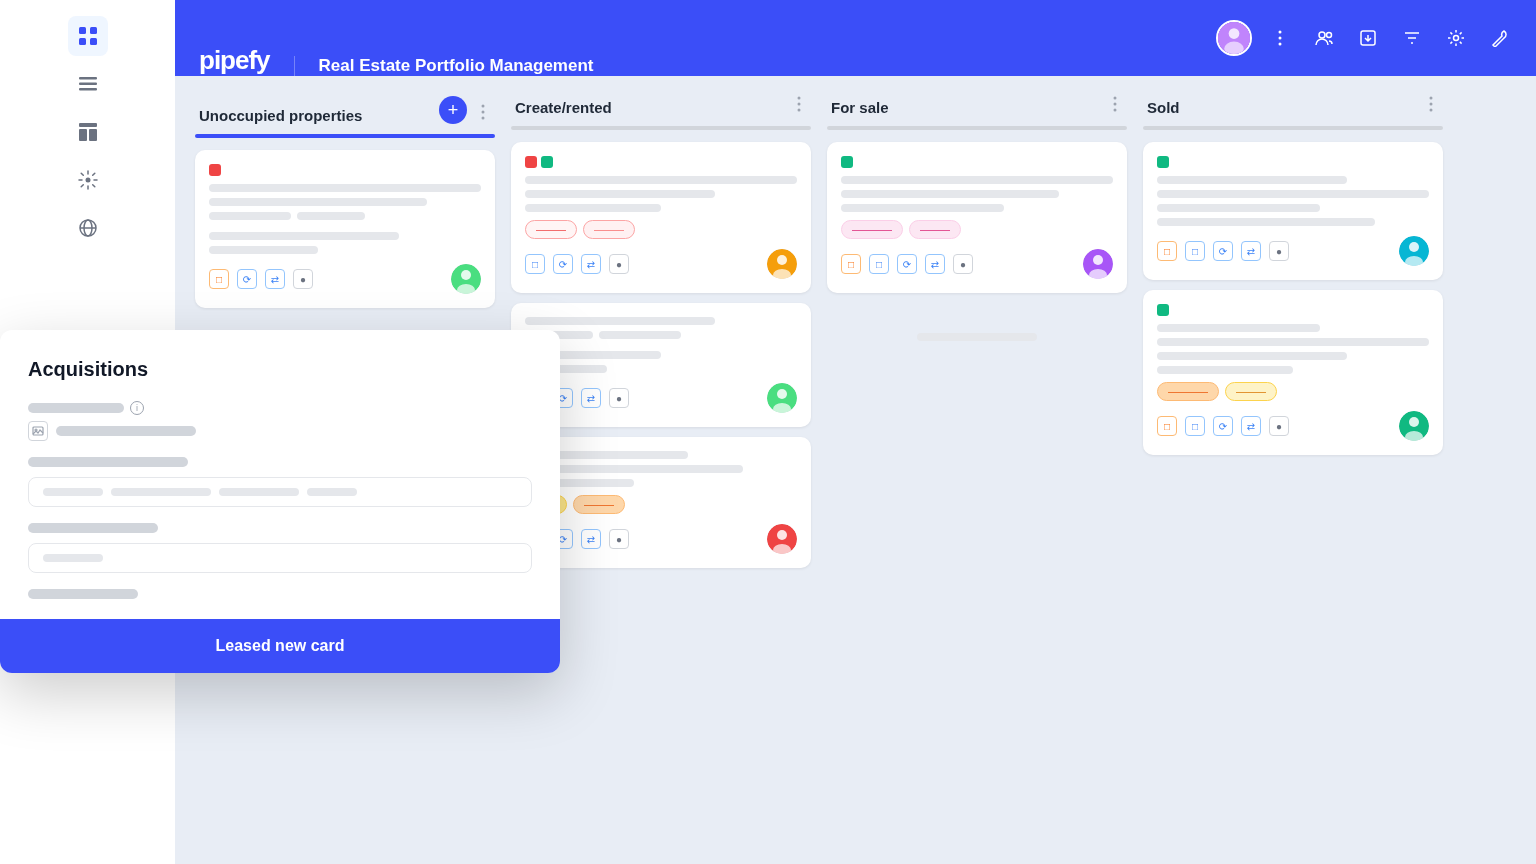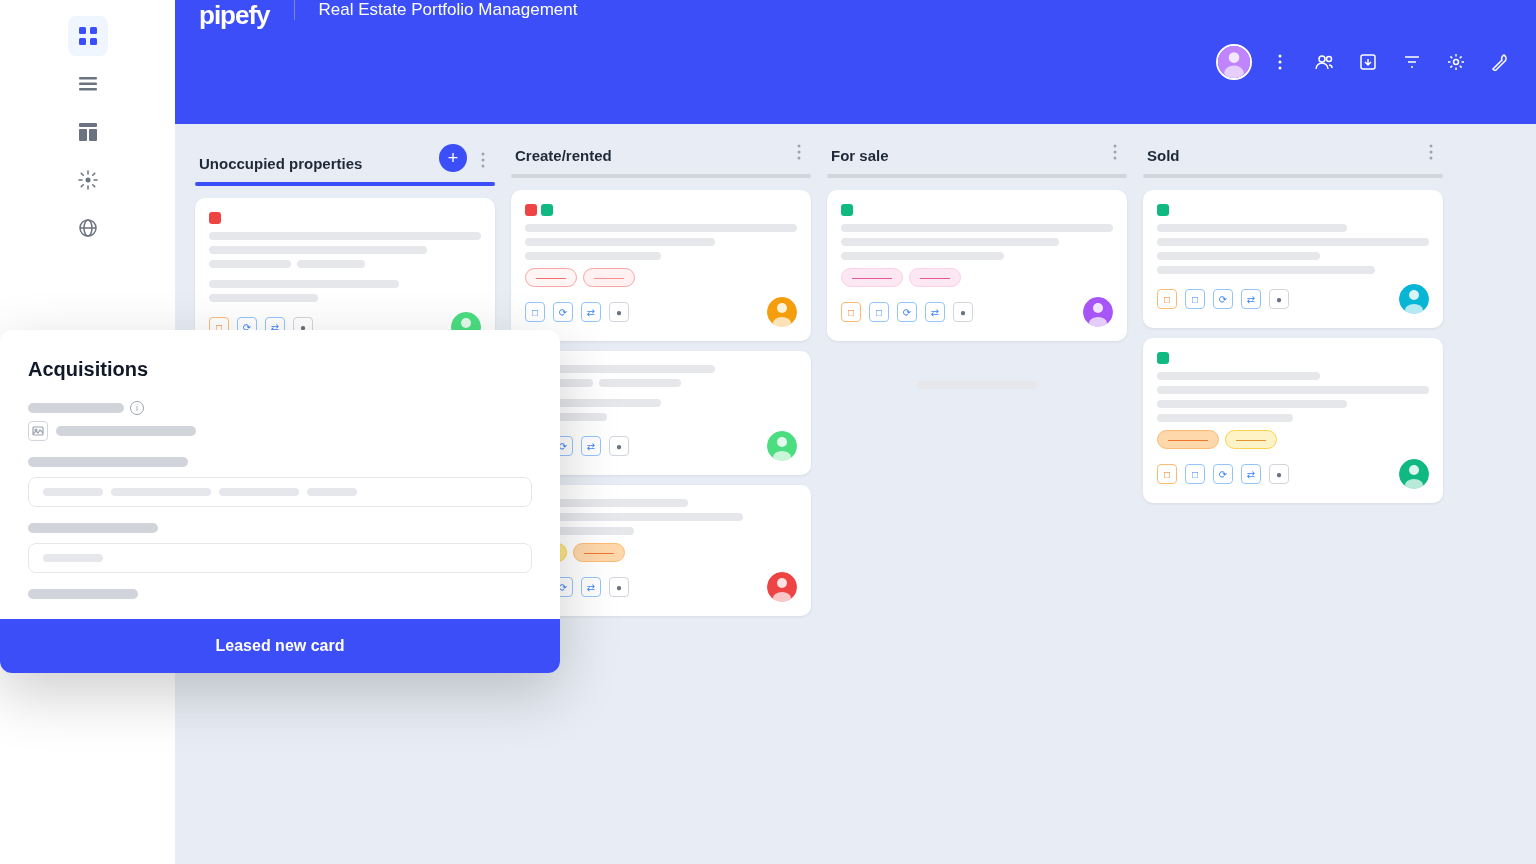--- a/index.html
+++ b/index.html
@@ -45,41 +45,41 @@
       left: 175px; top: 0;
       width: calc(1536px - 175px);
       height: 864px;
       display: flex;
       flex-direction: column;
     }
 
     
     .header {
       background: #3b4ef8;
-      height: 124px;
-      display: flex;
-      align-items: flex-start;
+      height: 76px;
+      display: flex;
+      align-items: flex-end;
       padding: 0 24px;
       flex-shrink: 0;
       position: relative;
     }
     .logo {
       display: flex;
       align-items: center;
       gap: 8px;
       color: #fff;
       font-size: 26px;
       font-weight: 700;
       letter-spacing: -1px;
       margin-right: 24px;
     }
     .header-title {
       color: #fff;
       font-size: 17px;
-      font-weight: 400;
+      font-weight: 700;
       border-left: 1px solid rgba(255,255,255,0.3);
       padding-left: 24px;
     }
     .header-actions {
       position: absolute;
       right: 20px;
       top: 0;
       height: 100%;
       display: flex;
       align-items: center;

